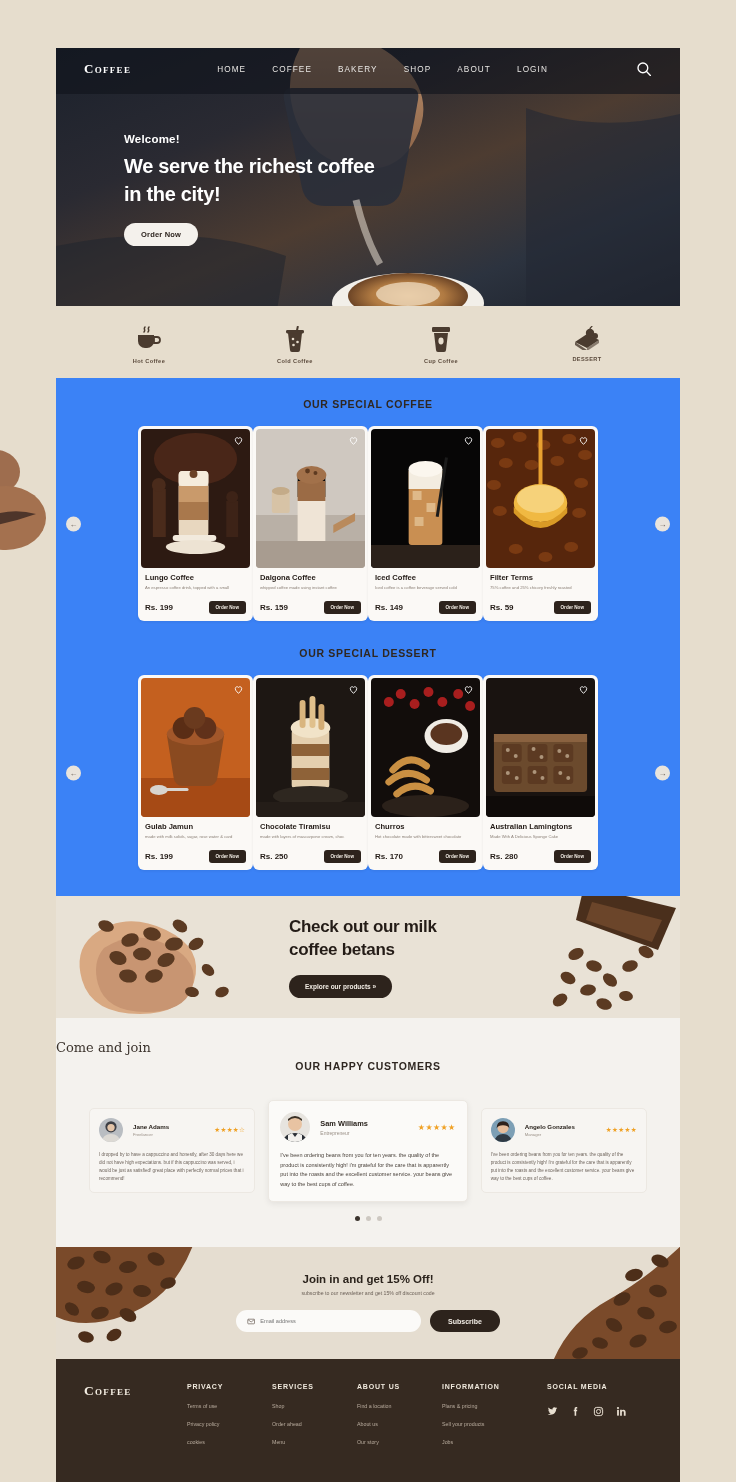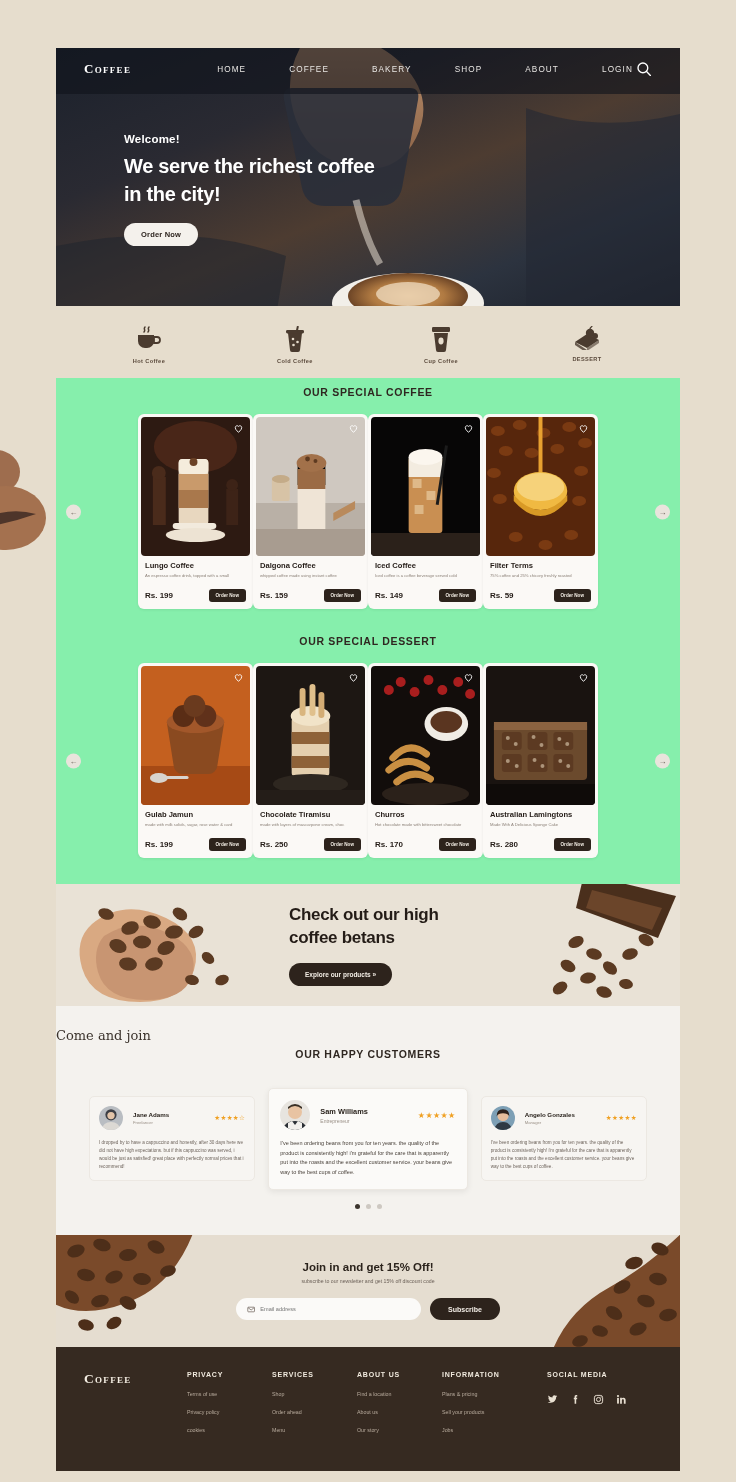--- a/index.html
+++ b/index.html
@@ -25,21 +25,21 @@
   .hero-photo { position:absolute; inset:0; }
   .navbar {
     position: relative; z-index: 5; height: 42px; display: flex;
     align-items: center; padding: 0 28px;
   }
   .brand {
     color: #fff; font-size: 13px; letter-spacing: 1.3px;
     font-variant: small-caps; font-weight: 700;
     font-family: "Liberation Serif", serif;
   }
-  .nav-links { display: flex; gap: 43px; margin-left: 86px; }
+  .nav-links { display: flex; gap: 26px; margin-left: 86px; }
   .nav-links a {
     color: #e8e6e3; font-size: 8.2px; letter-spacing: 1.1px;
     text-decoration: none; font-weight: 400;
   }
   .search-btn { margin-left: auto; width: 16px; height: 16px; }
   .hero-copy { position: absolute; left: 68px; top: 85px; z-index: 5; }
   .welcome { color:#fff; font-size: 11.5px; font-weight: 700; margin-bottom: 7px; letter-spacing:.2px;}
   .hero-h1 { color:#fff; font-size: 20px; font-weight: 700; line-height: 1.42; letter-spacing:-.3px; }
   .order-btn {
     margin-top: 14px; display:inline-block; background:#f4f1ec; color:#2c231d;
@@ -47,21 +47,21 @@
     font-weight: 600; letter-spacing:.2px; cursor:pointer;
   }
 
   
   .cats { display:flex; justify-content:center; gap: 72px; padding: 20px 0 14px; }
   .cat { text-align:center; width: 74px; cursor:pointer; }
   .cat svg { display:block; margin: 0 auto 6px; }
   .cat-label { font-size: 5.6px; color:#5b4a3c; letter-spacing:.4px; font-weight:600; }
 
   
-  .panel { background:#86efac; padding: 8px 0 26px; position: relative; }
+  .panel { background:#3b82f6; padding: 20px 0 26px; position: relative; }
   .sec-title {
     text-align:center; font-size: 10.5px; font-weight:700; color:#2f2721;
     letter-spacing: .7px; margin-bottom: 16px;
   }
   .carousel { position: relative; padding: 0 32px; }
   .cards { display:flex; justify-content: center; }
   .card {
     width: 115px; background:#fbf9f6; border-radius: 6px; overflow:hidden;
     box-shadow: 0 1px 3px rgba(0,0,0,.07); padding-bottom: 7px;
   }
@@ -577,21 +577,21 @@
           <ellipse cx="78" cy="84" rx="8" ry="5.5" transform="rotate(40 78 84)"></ellipse>
           <ellipse cx="28" cy="104" rx="8" ry="5.5" transform="rotate(-35 28 104)"></ellipse>
           <ellipse cx="72" cy="108" rx="8" ry="5.5" transform="rotate(20 72 108)"></ellipse>
           <ellipse cx="98" cy="70" rx="8" ry="5.5" transform="rotate(-18 98 70)"></ellipse>
           <ellipse cx="114" cy="56" rx="8" ry="5.5" transform="rotate(28 114 56)"></ellipse>
           <ellipse cx="94" cy="100" rx="7" ry="5" transform="rotate(10 94 100)"></ellipse>
         </g>
       </svg>
       <div class="beans-copy">
         <div class="beans-h2">
-          <div>Check out our high</div>
+          <div>Check out our milk</div>
           <div>coffee betans</div>
         </div>
         <button class="explore-btn">Explore our products »</button>
       </div>
     </section>
 
     <section class="testi">
       <div class="come-join">Come and join</div>
       <div class="sec-title">OUR HAPPY CUSTOMERS</div>
       <div class="t-cards">

